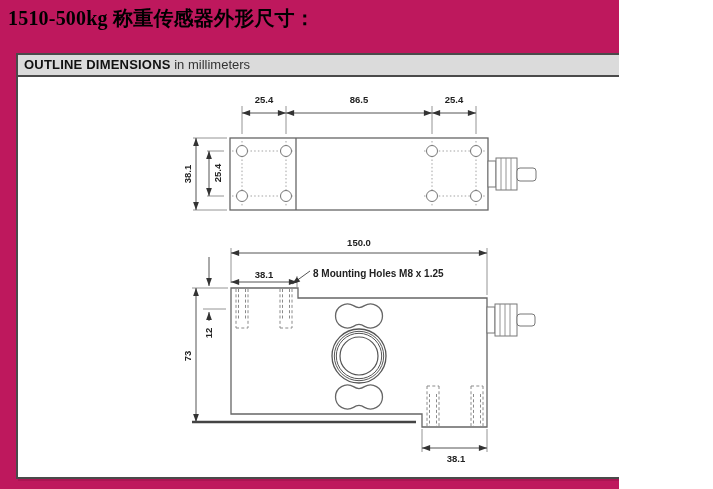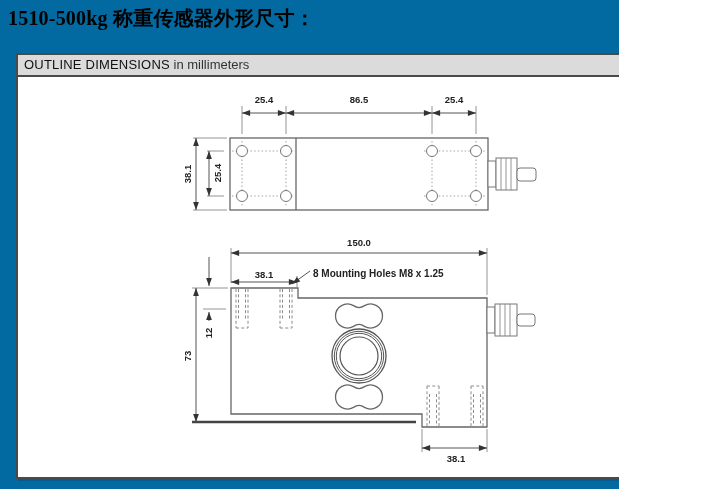--- a/index.html
+++ b/index.html
@@ -1,36 +1,36 @@
 <!DOCTYPE html>
 <html><head>
 <meta charset="utf-8">
 <style>
   html,body { margin:0; padding:0; background:#fff; }
   .page {
-    position:relative; width:619px; height:489px; background:#0369a1;
+    position:relative; width:619px; height:489px; background:#be185d;
     font-family:"Liberation Sans", sans-serif; overflow:hidden;
   }
   .doc-title {
     position:absolute; left:8px; top:5px; margin:0;
     font-family:"Liberation Serif", serif;
     font-size:20px; font-weight:bold; color:#000; letter-spacing:0.2px;
     white-space:nowrap;
   }
   .panel {
     position:absolute; left:16px; top:53px; width:681px; height:422px;
     border:2px solid #4a4a4a; background:#ffffff;
     box-shadow:2px 2px 0 rgba(0,0,0,0.10);
   }
   .panel-header {
     height:19px; background:#dbdbdb; border-bottom:2px solid #4a4a4a;
     padding:1px 0 0 6px; font-size:13px; line-height:18px; color:#333;
     white-space:nowrap;
   }
-  .panel-header .hd-bold { font-weight:normal; color:#111; letter-spacing:0.2px; }
+  .panel-header .hd-bold { font-weight:bold; color:#111; letter-spacing:0.2px; }
   .drawing-svg { position:absolute; left:0; top:0; width:713px; height:489px; pointer-events:none; }
 
   
   .ln   { stroke:#666; stroke-width:1.3; fill:none; }
   .lnw  { stroke:#666; stroke-width:1.3; fill:#fff; }
   .thin { stroke:#777; stroke-width:1; fill:#fff; }
   .ring { stroke:#555; fill:none; }
   .dimln{ stroke:#555; stroke-width:1; fill:none; }
   .ext  { stroke:#888; stroke-width:0.9; fill:none; }
   .dot  { stroke:#999; stroke-width:0.9; fill:none; stroke-dasharray:1.5 2.2; }

